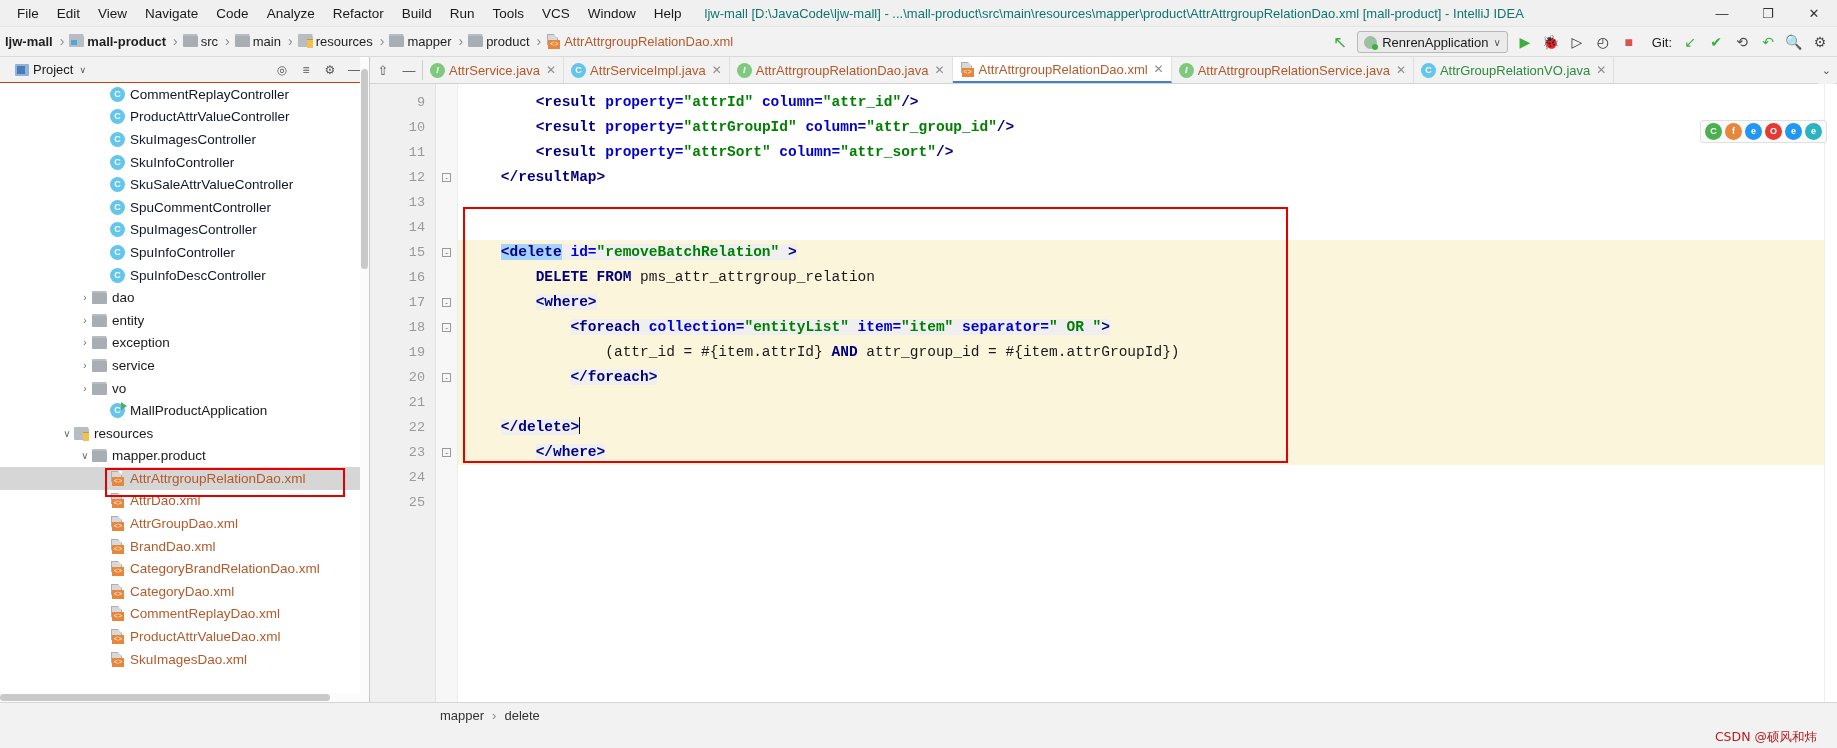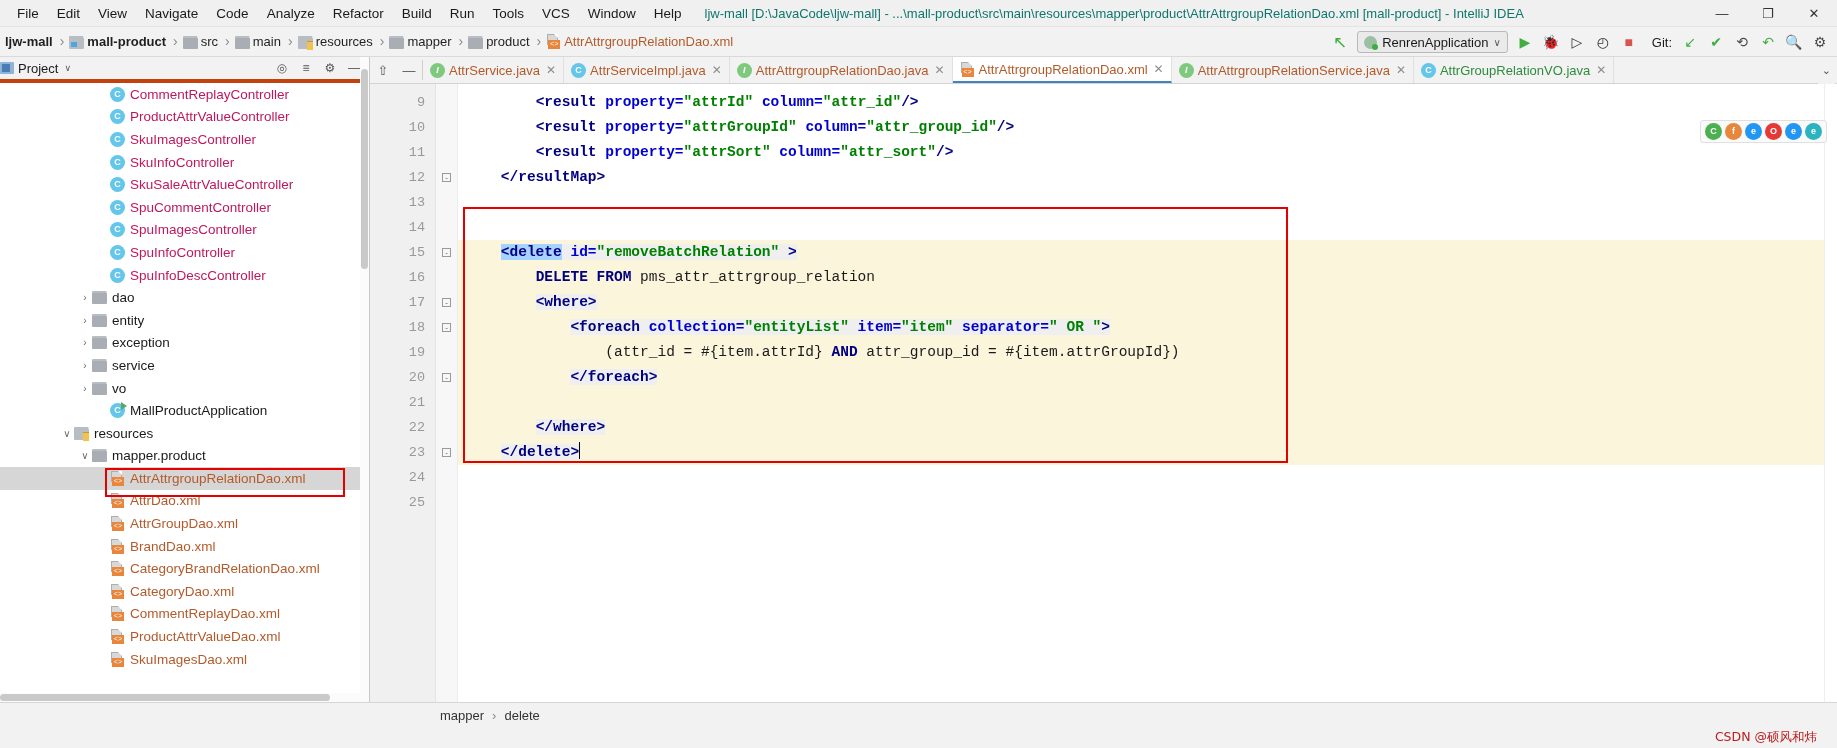--- a/index.html
+++ b/index.html
@@ -43,21 +43,21 @@
 
   
   .navbar{
     height:30px; width:100%;
     background:#f2f2f2;
     display:flex; align-items:center;
     border-bottom:1px solid #dadada;
     position:relative;
   }
   .crumbs{ display:flex; align-items:center; padding-left:2px; }
-  .crumb{ display:flex; align-items:flex-end; font-size:13px; color:#1f1f1f; }
+  .crumb{ display:flex; align-items:flex-start; font-size:13px; color:#1f1f1f; }
   .crumb.bold{ font-weight:bold; }
   .crumb .lbl{ padding:0 3px; white-space:nowrap; }
   .sep{ color:#8a8a8a; font-size:14px; padding:0 5px 1px 4px; }
 
   
   .ico{ display:inline-block; position:relative; flex:0 0 auto; }
   .ico-folder{ width:15px; height:13px; }
   .ico-folder .body{
     position:absolute; left:0; top:2px; width:15px; height:11px;
     background:#b8bdc4; border-radius:1px;
@@ -150,22 +150,22 @@
   .proj-panel{
     width:370px; flex:0 0 370px;
     background:#fff;
     border-right:1px solid #c8c8c8;
     display:flex; flex-direction:column;
     position:relative;
   }
   .proj-header{
     height:26px; background:#f2f2f2;
     display:flex; align-items:center;
-    border-bottom:4px solid #c2410c;
-    padding-left:0;
+    border-bottom:1px solid #c2410c;
+    padding-left:15px;
     position:relative;
   }
   .proj-header .ptitle{
     font-size:13px; color:#1a1a1a; padding-left:4px;
   }
   .proj-header .caret{ font-size:9px; color:#555; padding-left:6px; }
   .ph-icons{ position:absolute; right:4px; display:flex; align-items:center; gap:2px;}
   .ph-ic{ width:22px;height:22px;display:flex;align-items:center;justify-content:center;font-size:12px;color:#555;}
   .proj-icon{
     width:14px;height:12px;background:#8fb3d9;position:relative;border-radius:1px;
@@ -180,21 +180,21 @@
     height:22.6px; display:flex; align-items:center;
     white-space:nowrap; font-size:13.5px;
     padding-left:0;
   }
   .row.sel{ background:#d6d6d6; }
   .arrow{
     width:14px; flex:0 0 14px; text-align:center;
     font-size:10px; color:#6b6b6b;
   }
   .row .lbl{ padding-left:5px; }
-  .lbl.java-orange{ color:#be185d;text-align:center; }
+  .lbl.java-orange{ color:#0f172a;text-align:center; }
   .lbl.xml-orange{ color:#b35a2a; }
   .lbl.plain{ color:#1a1a1a; }
 
   
   .tree-vscroll{
     position:absolute; right:0; top:0; width:9px; height:100%;
     background:#fbfbfb;
   }
   .tree-vthumb{
     position:absolute; right:1px; top:12px; width:7px; height:200px;
@@ -785,22 +785,22 @@
           <div class="cline"><span class="tok-plain">    </span><span class="tok-tag">&lt;/resultMap&gt;</span></div>
           <div class="cline"></div>
           <div class="cline"></div>
           <div class="cline hl"><span class="tok-plain">    </span><span class="tok-tag tok-sel">&lt;delete</span><span class="tok-plain tok-bgs"> </span><span class="tok-attr tok-bgs">id=</span><span class="tok-val tok-bgs">"removeBatchRelation"</span><span class="tok-tag tok-bgs"> &gt;</span></div>
           <div class="cline hl"><span class="tok-plain">        </span><span class="tok-sql">DELETE FROM</span><span class="tok-plain"> pms_attr_attrgroup_relation</span></div>
           <div class="cline hl"><span class="tok-plain">        </span><span class="tok-tag tok-bgs">&lt;where&gt;</span></div>
           <div class="cline hl"><span class="tok-plain">            </span><span class="tok-tag tok-bgs">&lt;foreach </span><span class="tok-attr tok-bgs">collection=</span><span class="tok-val tok-bgs">"entityList"</span><span class="tok-plain tok-bgs"> </span><span class="tok-attr tok-bgs">item=</span><span class="tok-val tok-bgs">"item"</span><span class="tok-plain tok-bgs"> </span><span class="tok-attr tok-bgs">separator=</span><span class="tok-val tok-bgs">" OR "</span><span class="tok-tag tok-bgs">&gt;</span></div>
           <div class="cline hl"><span class="tok-plain">                </span><span class="tok-plain">(attr_id = #{item.attrId} </span><span class="tok-sql">AND</span><span class="tok-plain"> attr_group_id = #{item.attrGroupId})</span></div>
           <div class="cline hl"><span class="tok-plain">            </span><span class="tok-tag tok-bgs">&lt;/foreach&gt;</span></div>
           <div class="cline hl"></div>
+          <div class="cline hl"><span class="tok-plain">    </span><span class="tok-tag tok-bgs">&lt;/delete&gt;</span><span class="caret-bar"></span></div>
           <div class="cline hl"><span class="tok-plain">        </span><span class="tok-tag tok-bgs">&lt;/where&gt;</span></div>
-          <div class="cline hl"><span class="tok-plain">    </span><span class="tok-tag tok-bgs">&lt;/delete&gt;</span><span class="caret-bar"></span></div>
           <div class="cline"></div>
         </div>
       <div class="right-strip"></div>
 
       <div class="browsers" id="browsers">
           <span class="bic" style="background: rgb(76, 175, 80);">C</span>
           <span class="bic" style="background: rgb(232, 134, 60);">f</span>
           <span class="bic" style="background: rgb(33, 150, 243);">e</span>
           <span class="bic" style="background: rgb(229, 57, 53);">O</span>
           <span class="bic" style="background: rgb(33, 150, 243);">e</span>

